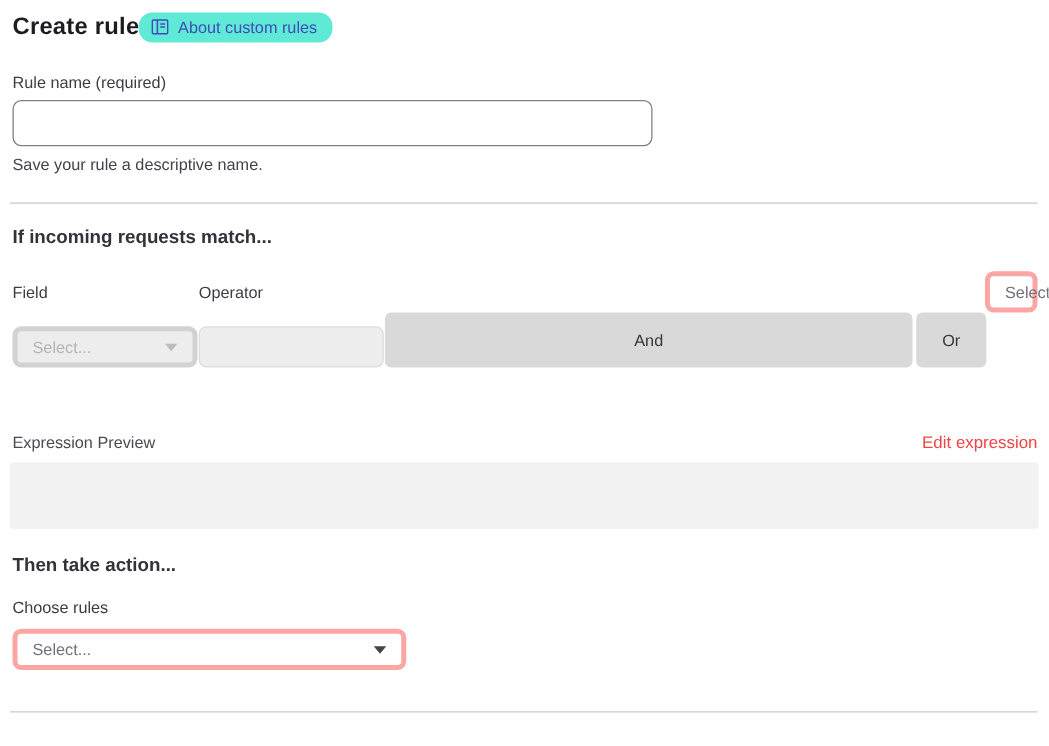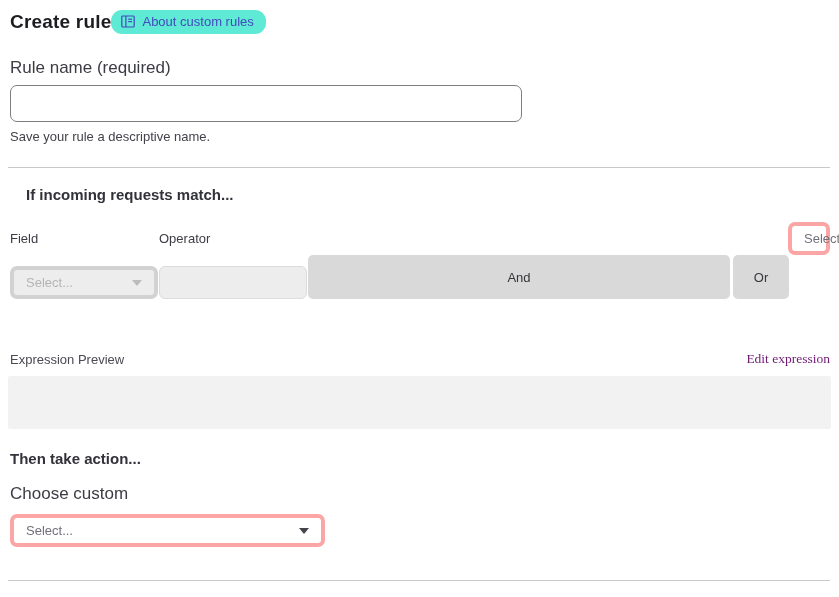--- a/index.html
+++ b/index.html
@@ -19,34 +19,34 @@
   .badge {
     display: inline-flex; align-items: center; gap: 7px;
     background: #5eead4; color: #4449bd;
     font-size: 13px; line-height: 1;
     padding: 5px 12px 6px 10px; border-radius: 11px;
     cursor: pointer;
   }
   .badge svg { display: block; }
 
   
-  .field-label { font-size: 17px; color: #3c3c44; margin-bottom: 7px; }
+  .field-label { font-size: 13px; color: #3c3c44; margin-bottom: 7px; }
   .text-input {
     display: block; width: 512px; height: 37px;
     border: 1px solid #7e7e7e; border-radius: 7px;
     font-size: 13px; padding: 0 10px; color: #222;
     background: #fff; outline: none;
   }
   .helper-text { font-size: 13px; color: #42424a; margin-top: 7px; }
 
   .divider { border: none; border-top: 1px solid #c9c9c9; margin: 0 0 0 -2px; }
   .divider-1 { margin-top: 23px; }
 
   .section-heading { font-size: 15px; font-weight: bold; color: #32323a; }
-  .match-heading { margin-top: 18px; margin-left: 16px; }
+  .match-heading { margin-top: 18px; }
 
   
   .builder-grid {
     display: grid;
     grid-template-columns: 148px 148px 1fr 56px 42px;
     column-gap: 1px;
     margin-top: 19px;
     align-items: end;
   }
   .builder-grid .col-label { font-size: 13px; color: #3c3c44; margin-bottom: 9px; }
@@ -80,21 +80,21 @@
     font-family: inherit;
   }
   .or-btn { margin-left: 2px; }
 
   
   .preview-header {
     display: flex; justify-content: space-between; align-items: flex-end;
     margin-top: 52px;
   }
   .preview-label { font-size: 13px; color: #4a4a52; }
-  .link { font-size: 13.5px; color: #701a75; text-decoration: none; cursor: pointer; font-family: Liberation Serif, serif; }
+  .link { font-size: 13.5px; color: #ef4444; text-decoration: none; cursor: pointer; }
   .preview-box {
     margin-top: 9px; margin-left: -2px; margin-right: -1px;
     height: 53px; background: #f2f2f2; border-radius: 2px;
   }
 
   
   .action-heading { margin-top: 21px; }
   .choose-action-label { margin-top: 17px; margin-bottom: 10px; }
   .action-select { width: 315px; }
 
@@ -166,21 +166,21 @@
     <button class="gray-btn or-btn">Or</button>
   </div>
 
   <div class="preview-header">
     <span class="preview-label">Expression Preview</span>
     <a class="link">Edit expression</a>
   </div>
   <div class="preview-box"></div>
 
   <div class="section-heading action-heading">Then take action...</div>
-  <div class="field-label choose-action-label">Choose custom</div>
+  <div class="field-label choose-action-label">Choose rules</div>
   <div class="select-box control action-select">
     <span class="placeholder">Select...</span>
     <span class="caret"></span>
   </div>
 
   <hr class="divider divider-2">
 
 
 </div>
 

